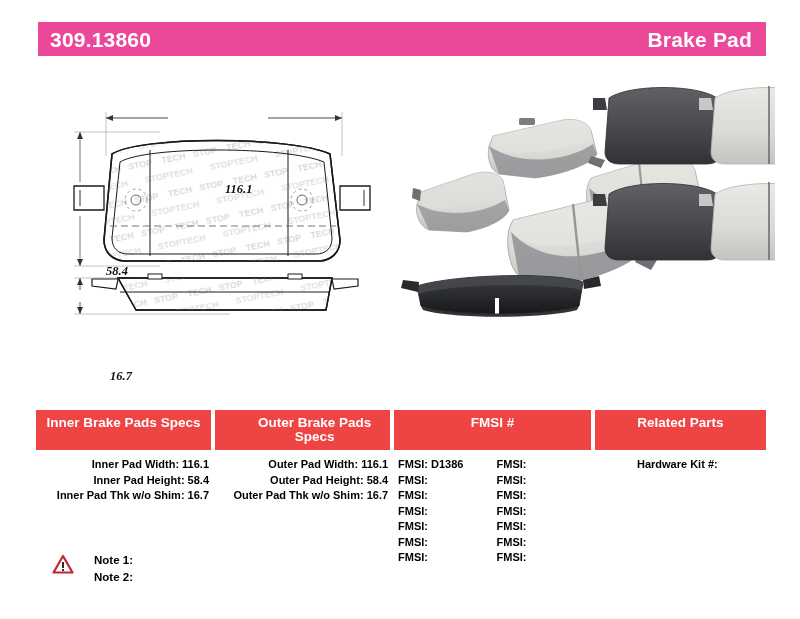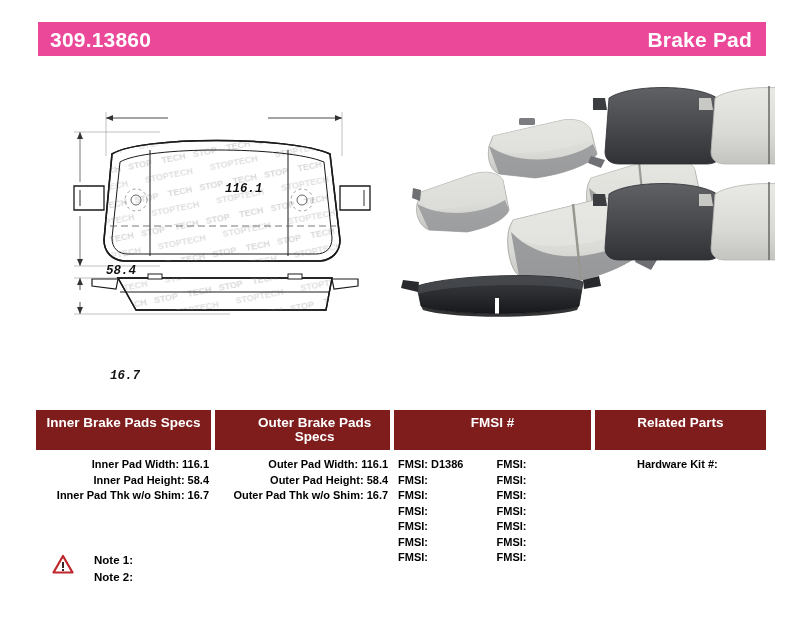--- a/index.html
+++ b/index.html
@@ -56,21 +56,21 @@
   .photo-area {
     position: absolute;
     left: 395px;
     top: 70px;
     width: 380px;
     height: 290px;
   }
 
   .dim-label {
     position: absolute;
-    font-family: Liberation Mono, monospace;
+    font-family: Liberation Serif, serif;
     font-style: italic;
     font-weight: bold;
     font-size: 12.5px;
     color: #111;
     white-space: nowrap;
   }
   .dim-width  { left: 185px; top: 112px; }
   .dim-height { left: 66px;  top: 194px; }
   .dim-thk    { left: 70px;  top: 299px; }
 
@@ -79,21 +79,21 @@
     position: absolute;
     left: 36px;
     top: 410px;
     width: 730px;
   }
   .table-headers {
     display: flex;
     gap: 4px;
   }
   .col-head {
-    background: #7f1d1d;
+    background: #ef4444;
     color: #ffffff;
     font-size: 13.5px;
     font-weight: bold;
     text-align: center;
     padding: 6px 0 7px 0;
     line-height: 1;
     box-sizing: border-box;
   }
   .head-inner  { width: 176px; }
   .head-outer  { width: 176px; padding-left: 24px; }

